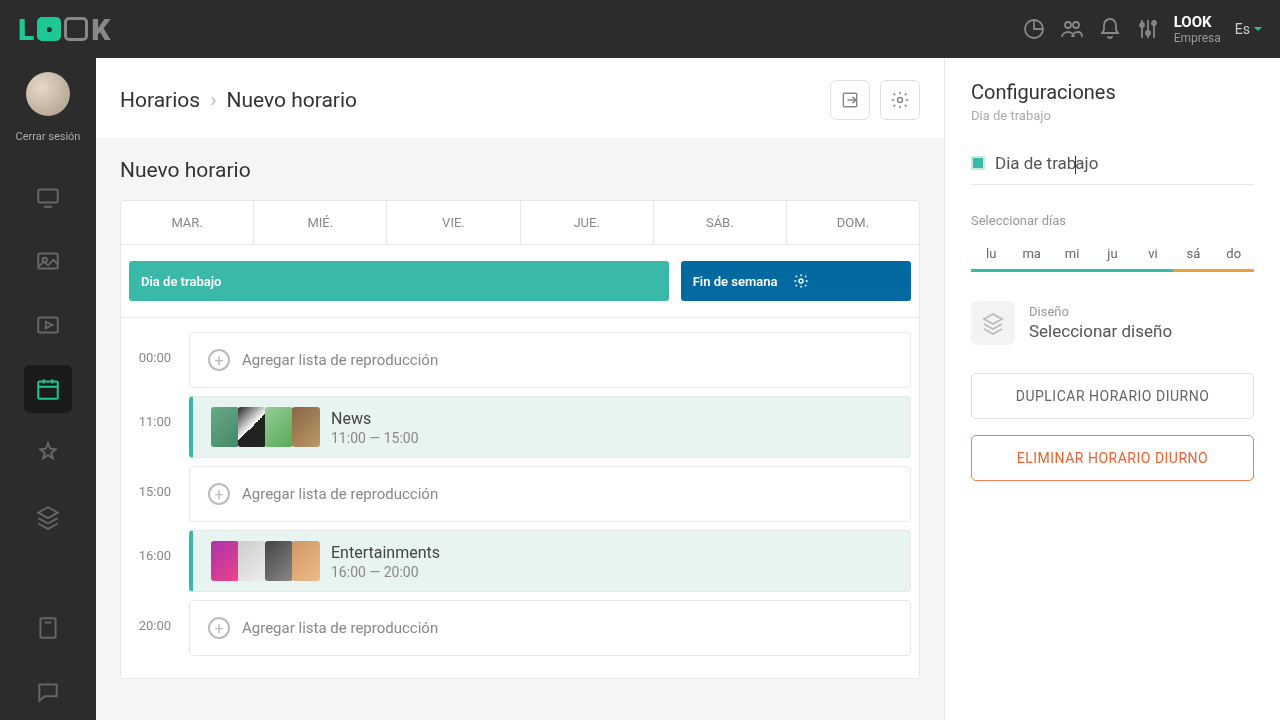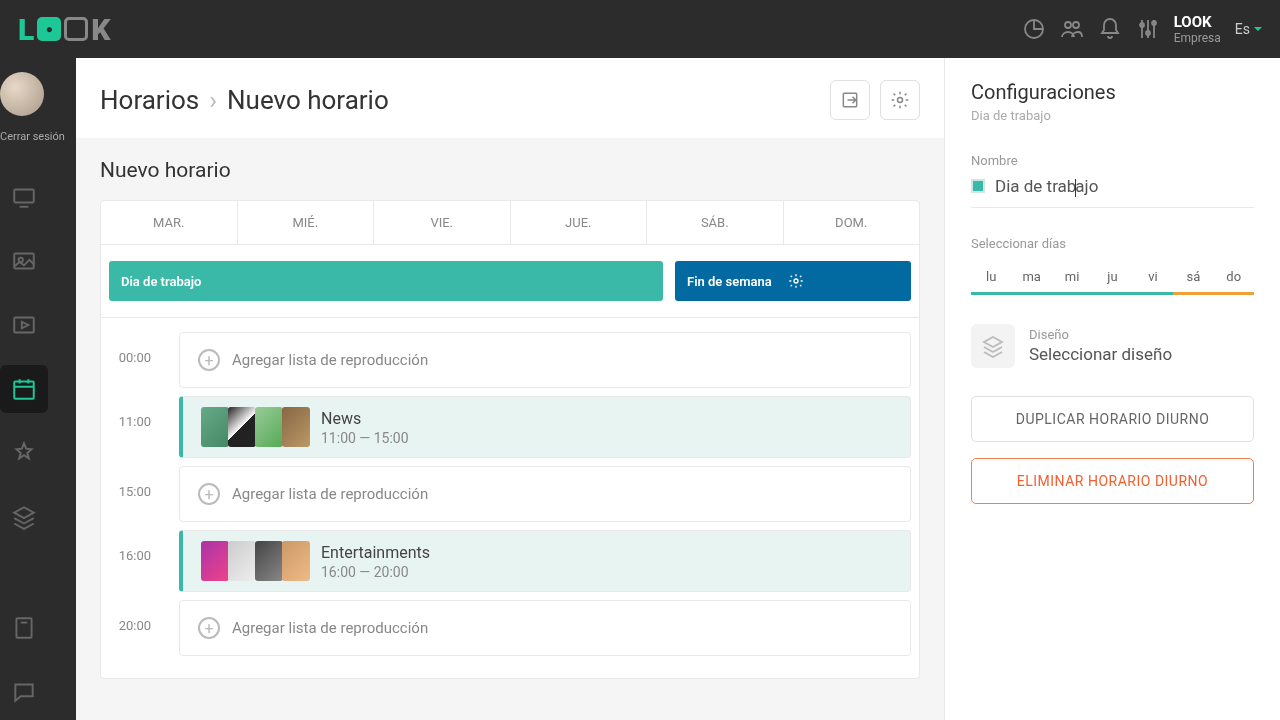--- a/index.html
+++ b/index.html
@@ -13,50 +13,50 @@
 .logo-k{color:#888;font-size:30px;font-weight:900}
 .topbar-right{display:flex;align-items:center;gap:14px}
 .top-icon{width:24px;height:24px;color:#888;display:flex;align-items:center;justify-content:center}
 .top-icon svg{width:24px;height:24px;stroke:#888;fill:none;stroke-width:1.8}
 .user-block{color:#ccc;line-height:1.2}
 .user-name{font-weight:700;font-size:15px;color:#fff}
 .user-role{font-size:12px;color:#999}
 .lang{color:#ccc;font-size:14px;display:flex;align-items:center;gap:4px}
 .lang::after{content:"";border:4px solid transparent;border-top-color:#1ec896;margin-top:4px}
 .layout{display:flex;height:662px}
-.sidebar{width:76px;background:#2c2c2c;display:flex;flex-direction:column;padding-top:14px;gap:12px}
+.sidebar{width:96px;background:#2c2c2c;display:flex;flex-direction:column;align-items:center;padding-top:14px;gap:12px}
 .avatar{width:44px;height:44px;border-radius:50%;background:radial-gradient(circle at 35% 35%,#e8d8c8,#a89888);margin-bottom:2px}
 .logout{color:#aaa;font-size:11px;margin-bottom:18px}
 .nav-icon{width:48px;height:48px;display:flex;align-items:center;justify-content:center;border-radius:6px;margin-bottom:4px}
 .nav-icon svg{width:26px;height:26px;stroke:#666;fill:none;stroke-width:1.8}
 .nav-icon.active{background:#1a1a1a}
 .nav-icon.active svg{stroke:#1ec896}
 .nav-spacer{flex:1}
 .main{flex:1;display:flex;background:#f5f5f5}
 .content{flex:1;padding:0;overflow:hidden}
 .content-header{display:flex;align-items:center;justify-content:space-between;padding:22px 24px 18px 24px;background:#fff}
-.breadcrumb{font-size:26px;color:#333;display:flex;align-items:center;gap:10px}
+.breadcrumb{font-size:21px;color:#333;display:flex;align-items:center;gap:10px}
 .breadcrumb .sep{color:#bbb}
 .header-actions{display:flex;gap:10px}
 .header-btn{width:40px;height:40px;border:1px solid #e0e0e0;border-radius:6px;display:flex;align-items:center;justify-content:center;background:#fff}
 .header-btn svg{width:20px;height:20px;stroke:#888;fill:none;stroke-width:1.8}
 .page-body{padding:20px 24px;background:#f5f5f5}
 .section-title{font-size:21px;color:#333;margin-bottom:18px}
 .schedule-card{background:#fff;border:1px solid #e8e8e8;border-radius:4px}
 .week-row{display:flex;border-bottom:1px solid #e8e8e8}
 .week-cell{flex:1;text-align:center;padding:14px 0;font-size:13px;color:#888;border-right:1px solid #e8e8e8}
 .week-cell:last-child{border-right:none}
 .blocks-row{display:flex;padding:16px 8px;gap:12px;border-bottom:1px solid #e8e8e8}
 .block{height:40px;border-radius:3px;display:flex;align-items:center;padding:0 12px;font-size:13px;font-weight:600;color:#fff}
 .block-work{background:#3ab8a8;flex:5}
 .block-weekend{background:#0369a1;flex:2;gap:16px}
 .gear-mini{display:inline-flex}
 .gear-mini svg{width:16px;height:16px;stroke:#fff;fill:none;stroke-width:2}
 .timeline{padding:14px 8px 14px 8px}
-.time-row{display:flex;align-items:center;gap:28px;margin-bottom:8px}
+.time-row{display:flex;align-items:center;gap:18px;margin-bottom:8px}
 .time-label{width:42px;text-align:right;font-size:13px;color:#888;align-self:flex-start;padding-top:18px}
 .slot{flex:1;border:1px solid #e8e8e8;border-radius:4px;padding:16px 18px;display:flex;align-items:center;gap:12px;color:#888;font-size:15px}
 .slot.empty{background:#fff}
 .slot.filled{background:#e8f4f2;border-left:4px solid #3ab8a8;padding:10px 18px}
 .plus-circ{width:22px;height:22px;border:2px solid #bbb;border-radius:50%;display:flex;align-items:center;justify-content:center;color:#bbb;font-size:16px}
 .thumbs{display:flex}
 .thumb{width:28px;height:40px;border-radius:3px;margin-right:-1px}
 .th1{background:linear-gradient(135deg,#6a8,#486)}
 .th2{background:linear-gradient(135deg,#222,#fff 50%,#222 50%)}
 .th3{background:linear-gradient(135deg,#9c9,#5a5)}
@@ -285,21 +285,20 @@
                 </div>
               </div>
             </div>
         </div>
       </div>
     </div>
 
     <div class="panel">
       <div class="panel-title">Configuraciones</div>
       <div class="panel-sub">Dia de trabajo</div>
-      <div class="field-label">Nombre</div>
       <div class="name-input">
         <span class="color-sq"></span>
         <span class="name-val"><span>Dia de trab</span><span class="cursor"></span><span>ajo</span></span>
       </div>
       <div class="field-label">Seleccionar días</div>
       <div class="days-row" id="days-row">
           <div class="day-cell">lu</div>
           <div class="day-cell">ma</div>
           <div class="day-cell">mi</div>
           <div class="day-cell">ju</div>

